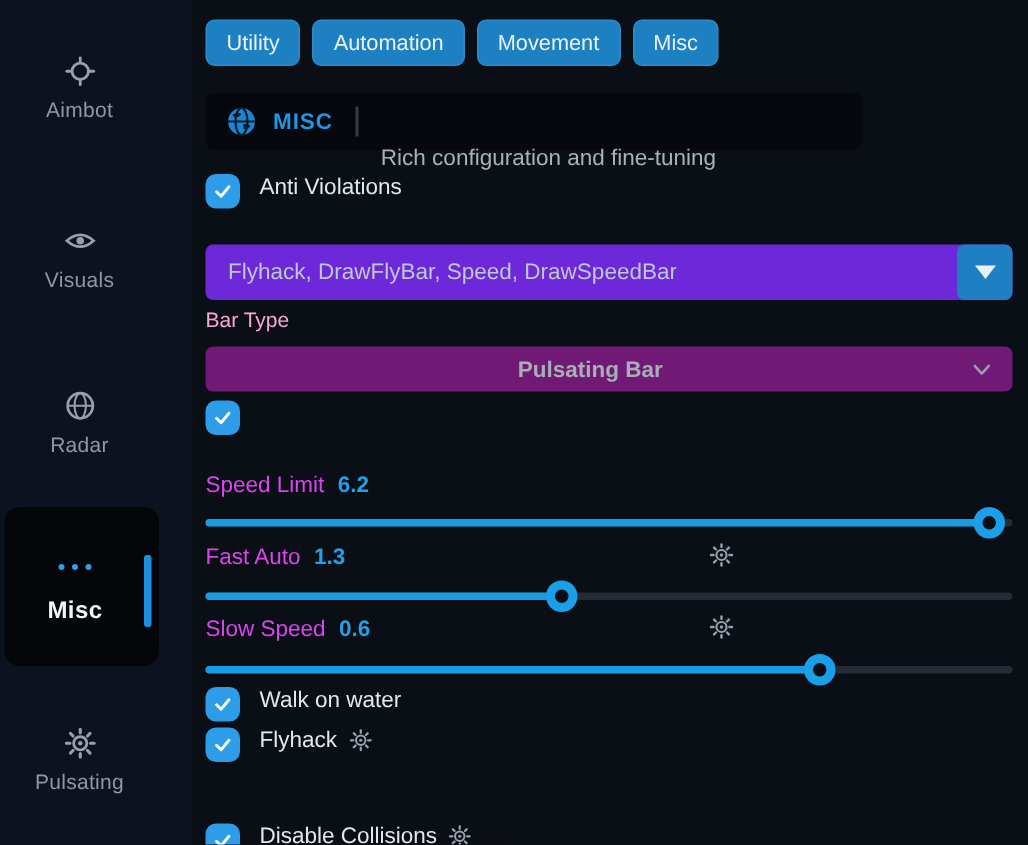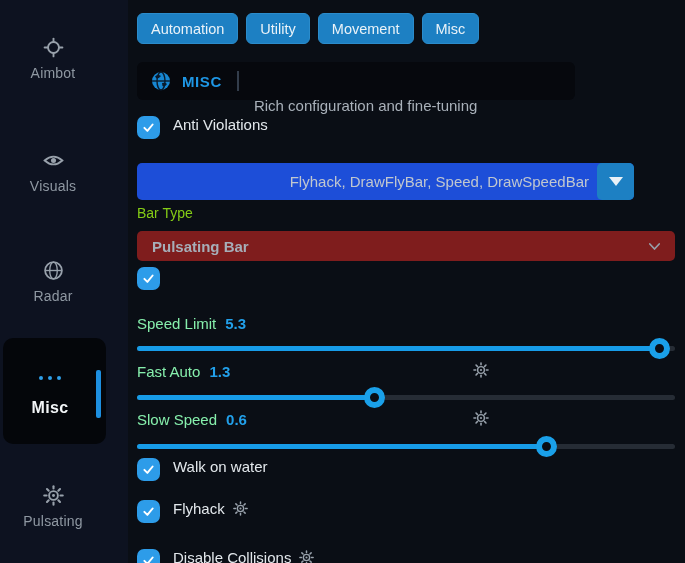--- a/index.html
+++ b/index.html
@@ -63,48 +63,48 @@
   .check-row { position:absolute; left:0; display:flex; align-items:flex-start; gap:13px; cursor:pointer; }
   .checkbox {
     width:23px; height:23px; border-radius:7px; background:#2d9ce9;
     display:flex; align-items:center; justify-content:center; flex:0 0 auto;
   }
   .checkbox svg { width:15px; height:15px; }
   .check-label { font-size:15px; color:#e3e8ec; display:flex; align-items:center; gap:8px; }
   .inline-gear { width:15px; height:15px; color:#9aa3ad; }
 
   .multiselect {
-    position:absolute; top:163px; left:0; width:497px; height:37px;
-    background:#1d4ed8; border-radius:5px;
-    display:flex; align-items:center; padding:0 45px 0 15px; cursor:pointer;justify-content:flex-end;
+    position:absolute; top:163px; left:0; width:538px; height:37px;
+    background:#6d28d9; border-radius:5px;
+    display:flex; align-items:center; padding:0 45px 0 15px; cursor:pointer;
   }
   .multiselect-text { font-size:15px; color:#c0c7cf; white-space:nowrap; overflow:hidden; }
   .ms-button {
     position:absolute; right:0; top:0; width:37px; height:37px;
     background:#1d80c3; border-radius:5px;
     display:flex; align-items:center; justify-content:center; cursor:pointer;
   }
   .tri-down {
     width:0; height:0;
     border-left:7px solid transparent; border-right:7px solid transparent;
     border-top:9px solid #e9f1f7;
   }
 
-  .field-label { position:absolute; top:205px; left:0; font-size:14px; color:#84cc16; }
+  .field-label { position:absolute; top:205px; left:0; font-size:14px; color:#f9a8d4; }
 
   .select {
     position:absolute; top:231px; left:0; width:538px; height:30px;
-    background:#7f1d1d; border-radius:5px;
-    display:flex; align-items:center; padding:0 40px 0 15px; cursor:pointer;
+    background:#701a75; border-radius:5px;
+    display:flex; align-items:center; padding:0 40px 0 15px; cursor:pointer;justify-content:center;
   }
   .select-text { font-size:15px; font-weight:bold; color:#a6aeb8; }
   .select .chev { position:absolute; right:12px; width:17px; height:17px; color:#97a0aa; }
 
   .slider-label-row { position:absolute; left:0; display:flex; align-items:center; gap:9px; height:18px; }
-  .slider-name { font-size:15px; color:#86efac; font-weight:500; }
+  .slider-name { font-size:15px; color:#d946ef; font-weight:500; }
   .slider-value { font-size:15px; font-weight:bold; color:#22a0ea; }
   .row-gear { position:absolute; left:336px; width:16px; height:16px; color:#97a0aa; cursor:pointer; }
 
   .slider { position:absolute; left:0; width:538px; height:20px; cursor:pointer; }
   .slider .track {
     position:absolute; top:8px; left:0; width:100%; height:5px;
     background:#262c35; border-radius:3px;
   }
   .slider .fill {
     position:absolute; top:8px; left:0; height:5px;
@@ -210,22 +210,22 @@
           <use href="#i-gear"></use>
         </svg>
       <span class="nav-label">Pulsating</span>
     </div>
 
   </aside>
 
   <main class="content">
 
     <div class="tabs">
+      <button class="tab">Utility</button>
       <button class="tab">Automation</button>
-      <button class="tab">Utility</button>
       <button class="tab">Movement</button>
       <button class="tab">Misc</button>
     </div>
 
     <div class="header-bar">
       <svg class="globe">
           <use href="#i-globe-blue"></use>
         </svg>
       <span class="header-title">MISC</span>
       <span class="header-divider"></span>
@@ -259,21 +259,21 @@
     <div class="check-row" style="top:267px">
       <span class="checkbox">
           <svg>
             <use href="#i-check"></use>
           </svg>
         </span>
     </div>
 
     <div class="slider-label-row" style="top:314px">
       <span class="slider-name">Speed Limit</span>
-      <span class="slider-value">5.3</span>
+      <span class="slider-value">6.2</span>
     </div>
     <div class="slider" style="top:338px">
       <div class="track"></div>
       <div class="fill" style="width: 97%;"></div>
       <div class="thumb" style="left: calc(97% - 10px);"></div>
     </div>
 
     <div class="slider-label-row" style="top:362px">
       <span class="slider-name">Fast Auto</span>
       <span class="slider-value">1.3</span>
@@ -302,21 +302,21 @@
 
     <div class="check-row" style="top:458px">
       <span class="checkbox">
           <svg>
             <use href="#i-check"></use>
           </svg>
         </span>
       <span class="check-label">Walk on water</span>
     </div>
 
-    <div class="check-row" style="top:500px">
+    <div class="check-row" style="top:485px">
       <span class="checkbox">
           <svg>
             <use href="#i-check"></use>
           </svg>
         </span>
       <span class="check-label">
         <span>Flyhack</span>
         <svg class="inline-gear">
             <use href="#i-gear"></use>
           </svg>

